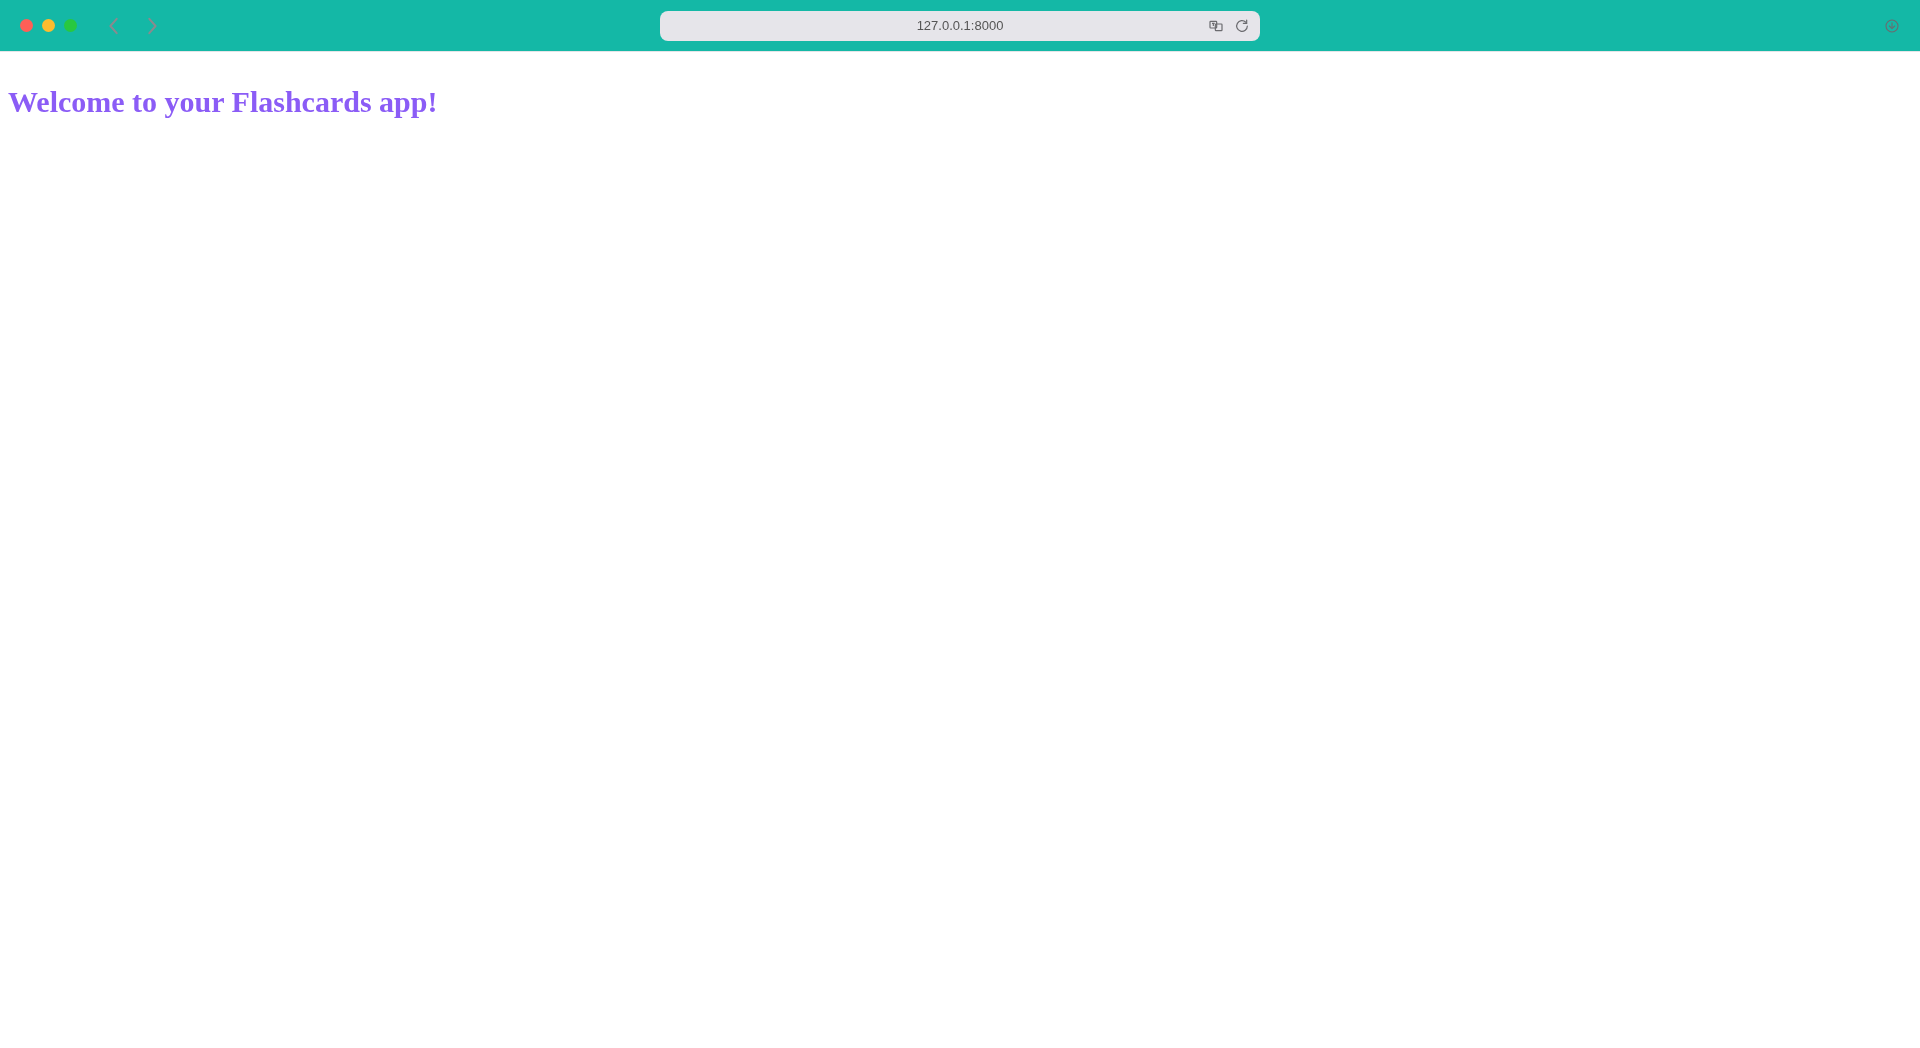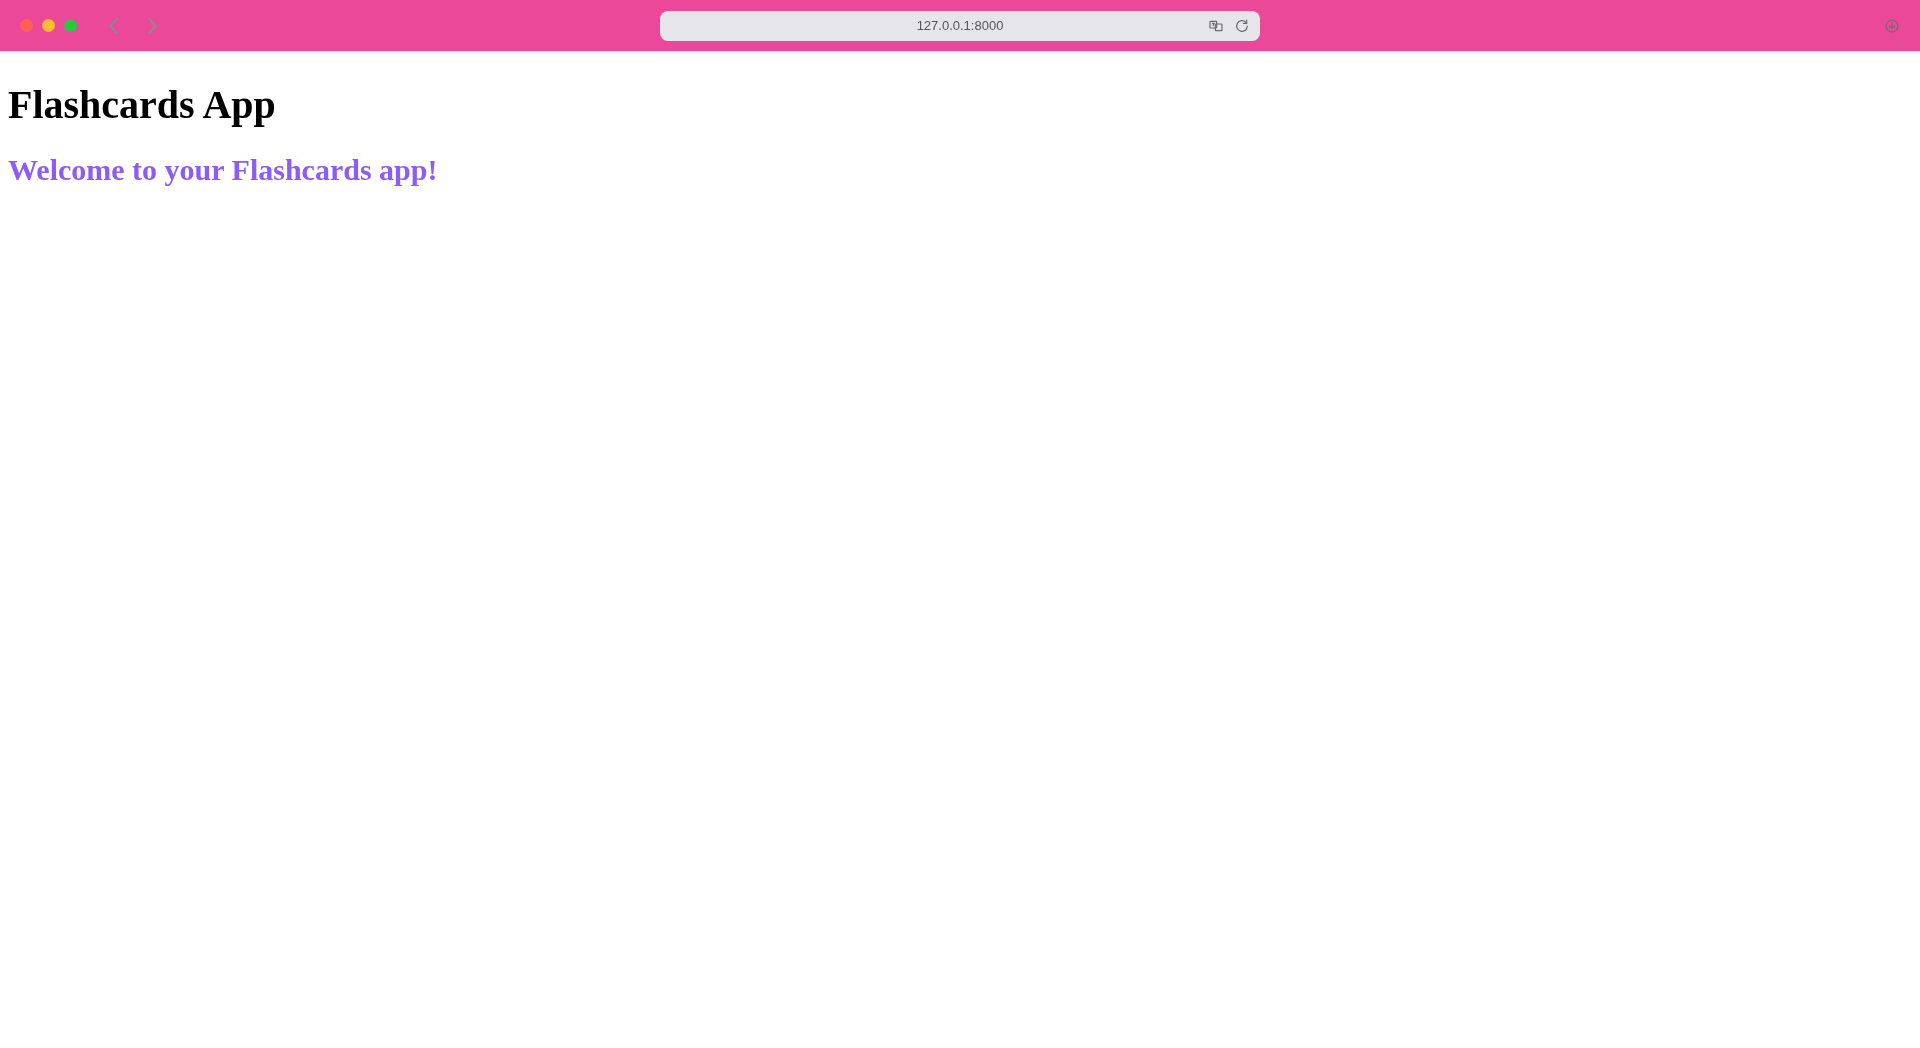--- a/index.html
+++ b/index.html
@@ -8,21 +8,21 @@
       box-sizing: border-box;
     }
     body {
       font-family: "Times New Roman", Times, serif;
       background: #ffffff;
       width: 1920px;
       height: 1048px;
       overflow: hidden;
     }
     .browser-chrome {
-      background: #ec4899;
+      background: #14b8a6;
       height: 52px;
       display: flex;
       align-items: center;
       padding: 0 20px;
       border-bottom: 1px solid #e5e5e8;
       position: relative;
     }
     .traffic-lights {
       display: flex;
       gap: 9px;
@@ -159,15 +159,14 @@
       <svg viewBox="0 0 24 24" fill="none" stroke="currentColor" stroke-width="1.6" stroke-linecap="round" stroke-linejoin="round">
         <circle cx="12" cy="12" r="9"></circle>
         <path d="M12 7 v7"></path>
         <polyline points="8 12 12 16 16 12"></polyline>
       </svg>
     </span>
   </div>
 </div>
 
 <div class="page-content">
-  <h1 class="page-title">Flashcards App</h1>
   <h2 class="page-subtitle">Welcome to your Flashcards app!</h2>
 </div>
 
 </body></html>

